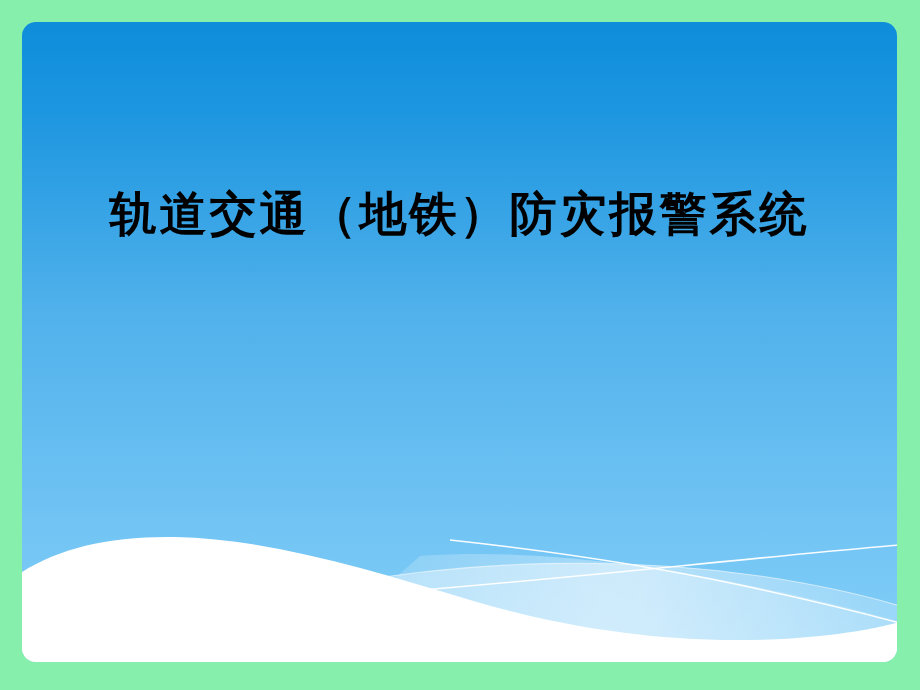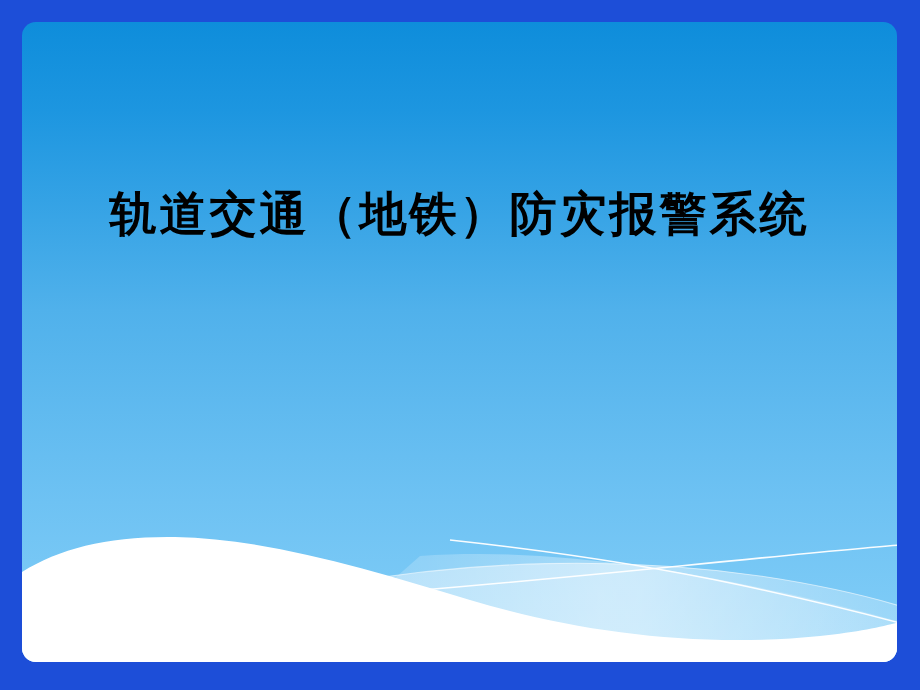--- a/index.html
+++ b/index.html
@@ -11,21 +11,21 @@
     width: 920px;
     height: 690px;
     overflow: hidden;
     font-family: "Liberation Serif", "DejaVu Serif", serif;
   }
 
   #slide {
     position: relative;
     width: 920px;
     height: 690px;
-    background: #1d4ed8;
+    background: #86efac;
     overflow: hidden;
   }
 
   
   .panel-layer {
     position: absolute;
     left: 0;
     top: 0;
     width: 920px;
     height: 690px;

